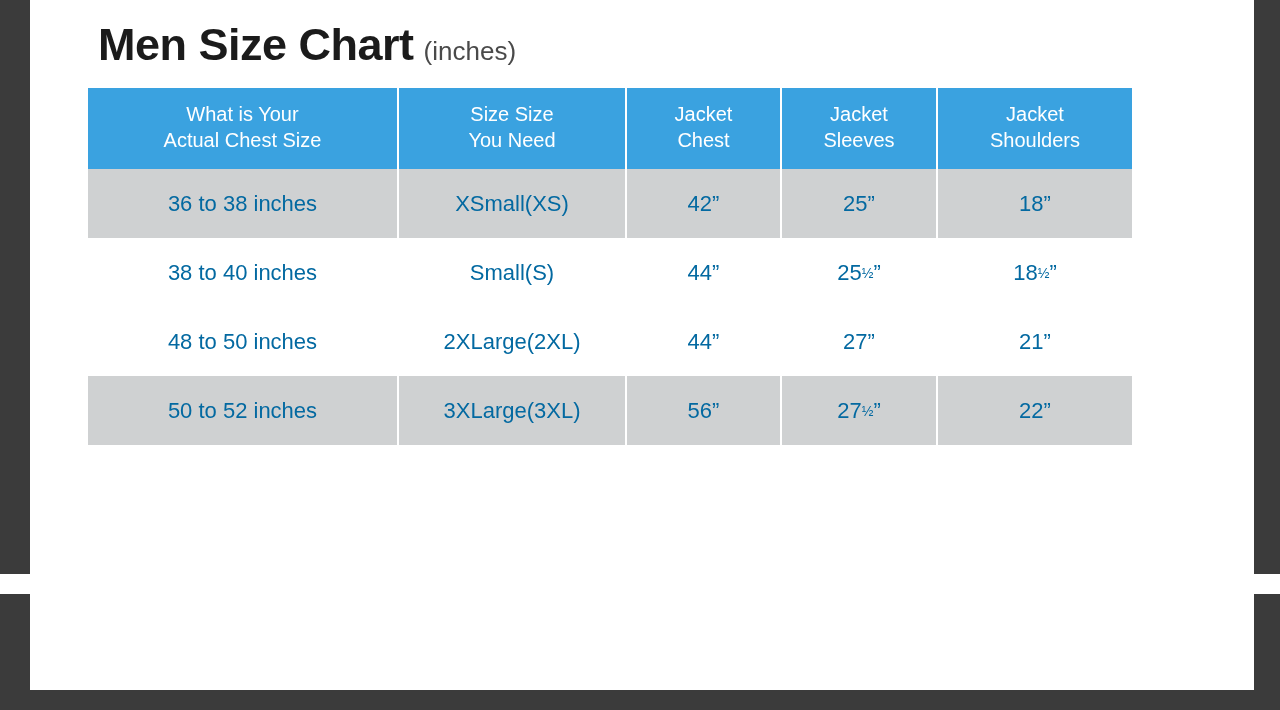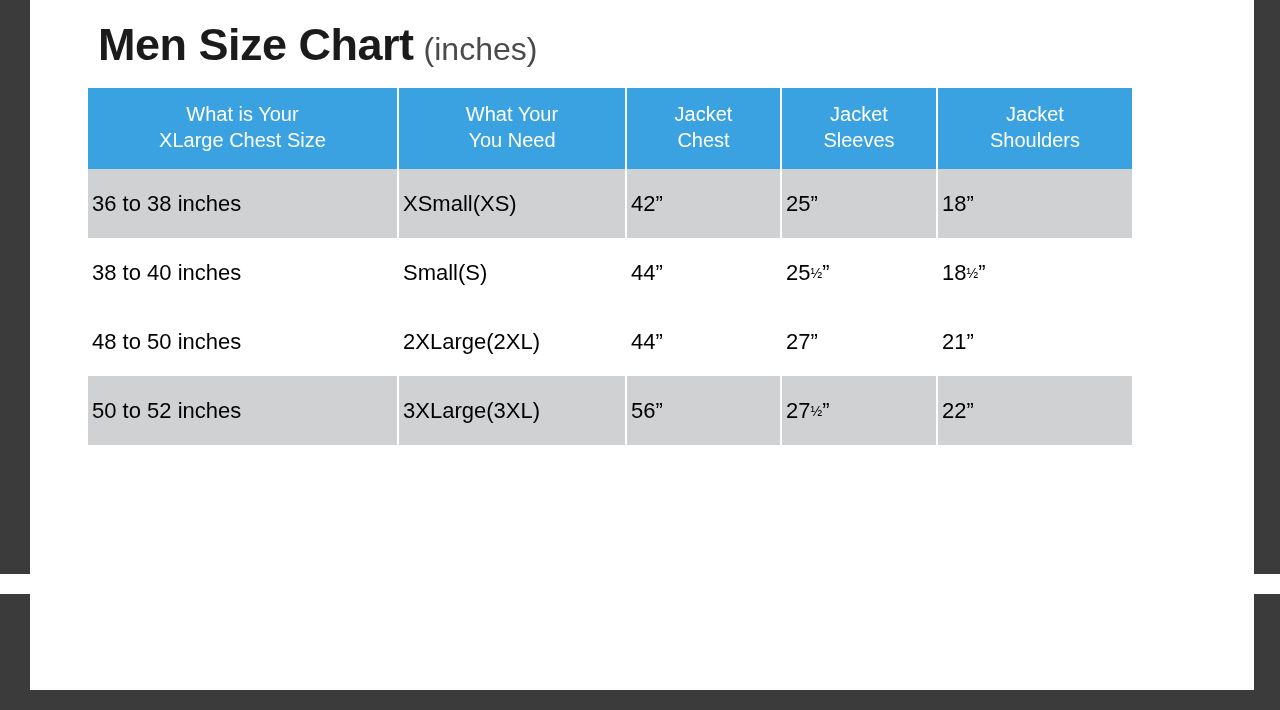--- a/index.html
+++ b/index.html
@@ -57,21 +57,21 @@
     gap: 10px;
   }
   .title-main {
     font-size: 45px;
     font-weight: bold;
     color: #1b1b1b;
     letter-spacing: -0.5px;
     line-height: 1;
   }
   .title-sub {
-    font-size: 32px;
+    font-size: 26px;
     color: #4a4a4a;
     line-height: 1;
   }
   table.size-table {
     position: absolute;
     left: 88px;
     top: 88px;
     border-collapse: separate;
     border-spacing: 0;
     width: 1044px;
@@ -84,21 +84,22 @@
     font-size: 20px;
     line-height: 1.28;
     padding: 14px 6px 16px 6px;
     text-align: center;
     vertical-align: middle;
     border-right: 2px solid #ffffff;
   }
   table.size-table th:last-child { border-right: none; }
   table.size-table td {
     font-size: 22px;
-    color: #000000;
+    color: #0369a1;
+    text-align: center;
     vertical-align: middle;
     height: 69px;
     padding: 0 4px;
     border-right: 2px solid #ffffff;
   }
   table.size-table td:last-child { border-right: none; }
   tr.shaded td { background: #cfd1d2; }
   tr.plain td { background: #ffffff; }
   
   col.c0 { width: 311px; }
@@ -129,22 +130,22 @@
   <table class="size-table">
     <colgroup>
       <col class="c0">
         <col class="c1">
         <col class="c2">
         <col class="c3">
         <col class="c4">
     </colgroup>
     <thead>
       <tr id="header-row">
-          <th><span>What is Your</span><br><span>XLarge Chest Size</span></th>
-          <th><span>What Your</span><br><span>You Need</span></th>
+          <th><span>What is Your</span><br><span>Actual Chest Size</span></th>
+          <th><span>Size Size</span><br><span>You Need</span></th>
           <th><span>Jacket</span><br><span>Chest</span></th>
           <th><span>Jacket</span><br><span>Sleeves</span></th>
           <th><span>Jacket</span><br><span>Shoulders</span></th>
         </tr>
     </thead>
     <tbody id="body-rows">
         <tr class="shaded">
           <td>36 to 38 inches</td>
           <td>XSmall(XS)</td>
           <td>42”</td>

